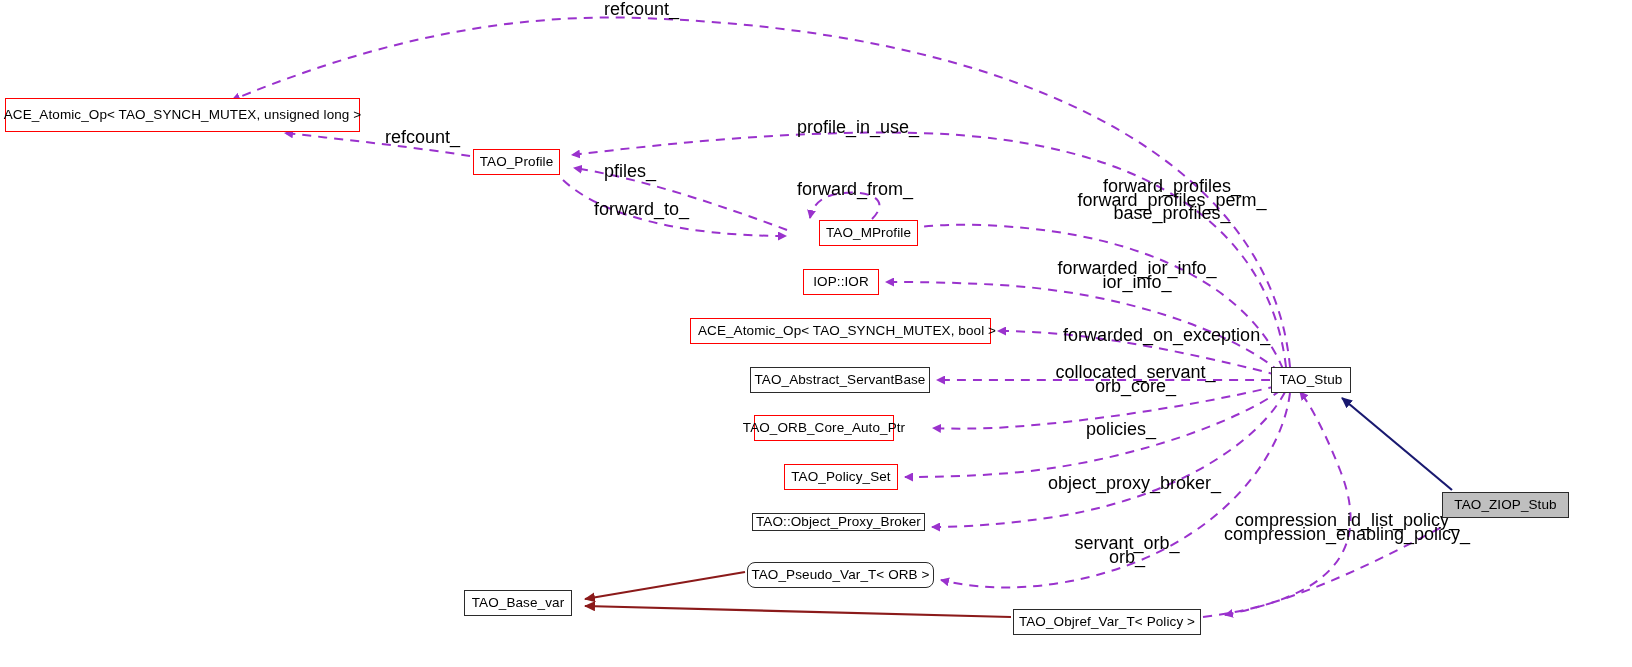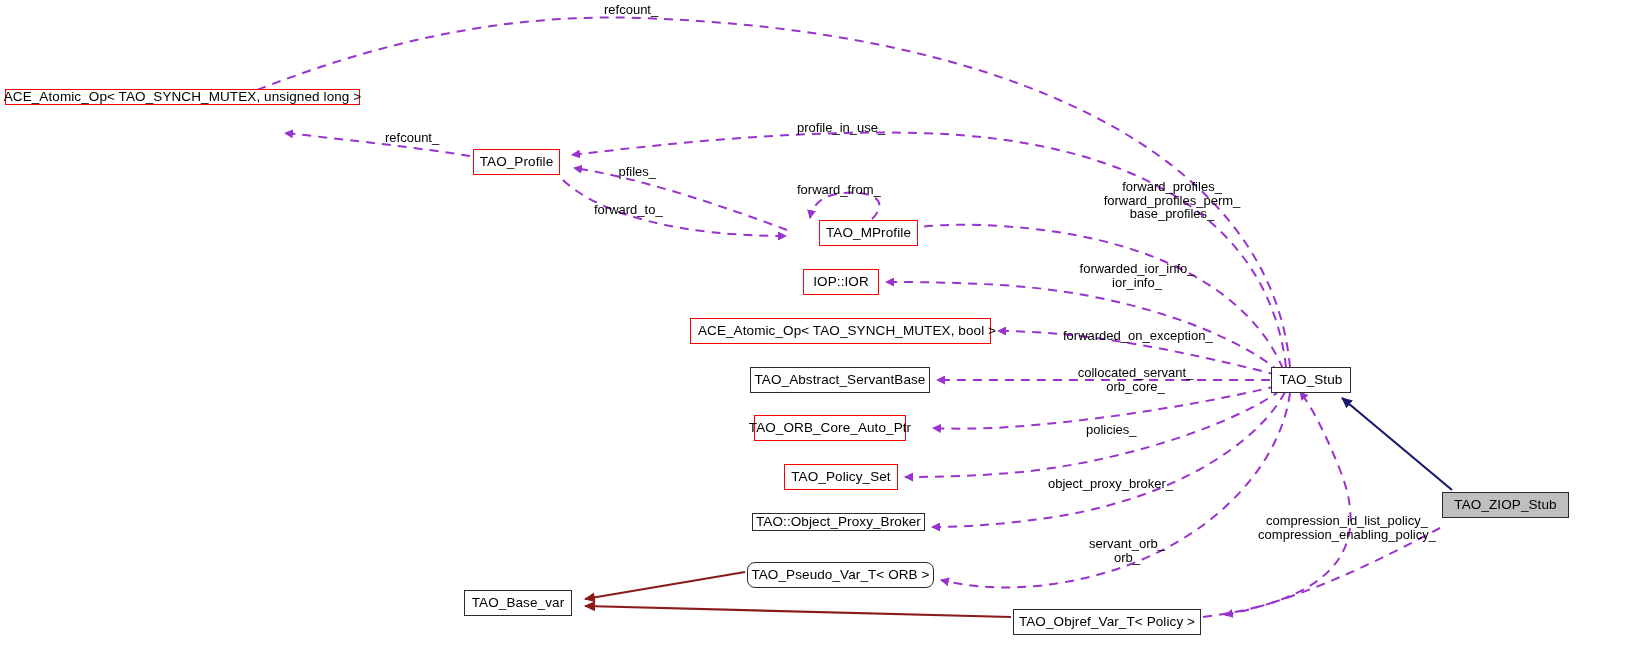--- a/index.html
+++ b/index.html
@@ -22,21 +22,21 @@
     color:#000000;
     background:#ffffff;
     letter-spacing:0.1px;
     z-index:5;
   }
   .node.red{border:1.5px solid #ff0000;}
   .node.black{border:1.5px solid #2b2b2b;}
   .node.focus{border:1.5px solid #2b2b2b;background:#bfbfbf;}
   .elabel{
     position:absolute;
-    font-size:13px;
+    font-size:18px;
     line-height:13.5px;
     color:#000000;
     white-space:pre;
     text-align:center;
     z-index:4;
     background:transparent;
   }
 </style>
 </head>
 <body>
@@ -94,39 +94,39 @@
     <g fill="none" stroke="#8b1a1a" stroke-width="2.2" marker-end="url(#ahDarkRed)">
       <path d="M745,572 L585,599"></path>
       <path d="M1011,617 L585,606"></path>
     </g>
 
     <g fill="none" stroke="#191970" stroke-width="2.2" marker-end="url(#ahNavy)">
       <path d="M1452,490 L1342,398"></path>
     </g>
   </svg>
 
-  <div class="node red" style="left:5px;top:89px;width:355px;height:16px;">
+  <div class="node red" style="left:5px;top:98px;width:355px;height:34px;">
       <span>ACE_Atomic_Op&lt; TAO_SYNCH_MUTEX, unsigned long &gt;</span>
     </div>
   <div class="node red" style="left:473px;top:149px;width:87px;height:26px;">
       <span>TAO_Profile</span>
     </div>
   <div class="node red" style="left:790px;top:220px;width:99px;height:26px;margin-left:29px;">
       <span>TAO_MProfile</span>
     </div>
   <div class="node red" style="left:803px;top:269px;width:76px;height:26px;">
       <span>IOP::IOR</span>
     </div>
   <div class="node red" style="left:690px;top:318px;width:301px;height:26px;padding-left:13px;">
       <span>ACE_Atomic_Op&lt; TAO_SYNCH_MUTEX, bool &gt;</span>
     </div>
   <div class="node black" style="left:750px;top:367px;width:180px;height:26px;">
       <span>TAO_Abstract_ServantBase</span>
     </div>
-  <div class="node red" style="left:754px;top:415px;width:152px;height:26px;">
+  <div class="node red" style="left:754px;top:415px;width:140px;height:26px;">
       <span>TAO_ORB_Core_Auto_Ptr</span>
     </div>
   <div class="node red" style="left:784px;top:464px;width:114px;height:26px;">
       <span>TAO_Policy_Set</span>
     </div>
   <div class="node black" style="left:752px;top:513px;width:173px;height:18px;">
       <span>TAO::Object_Proxy_Broker</span>
     </div>
   <div class="node black" style="left:747px;top:562px;width:187px;height:26px;border-radius:8px;">
       <span>TAO_Pseudo_Var_T&lt; ORB &gt;</span>

